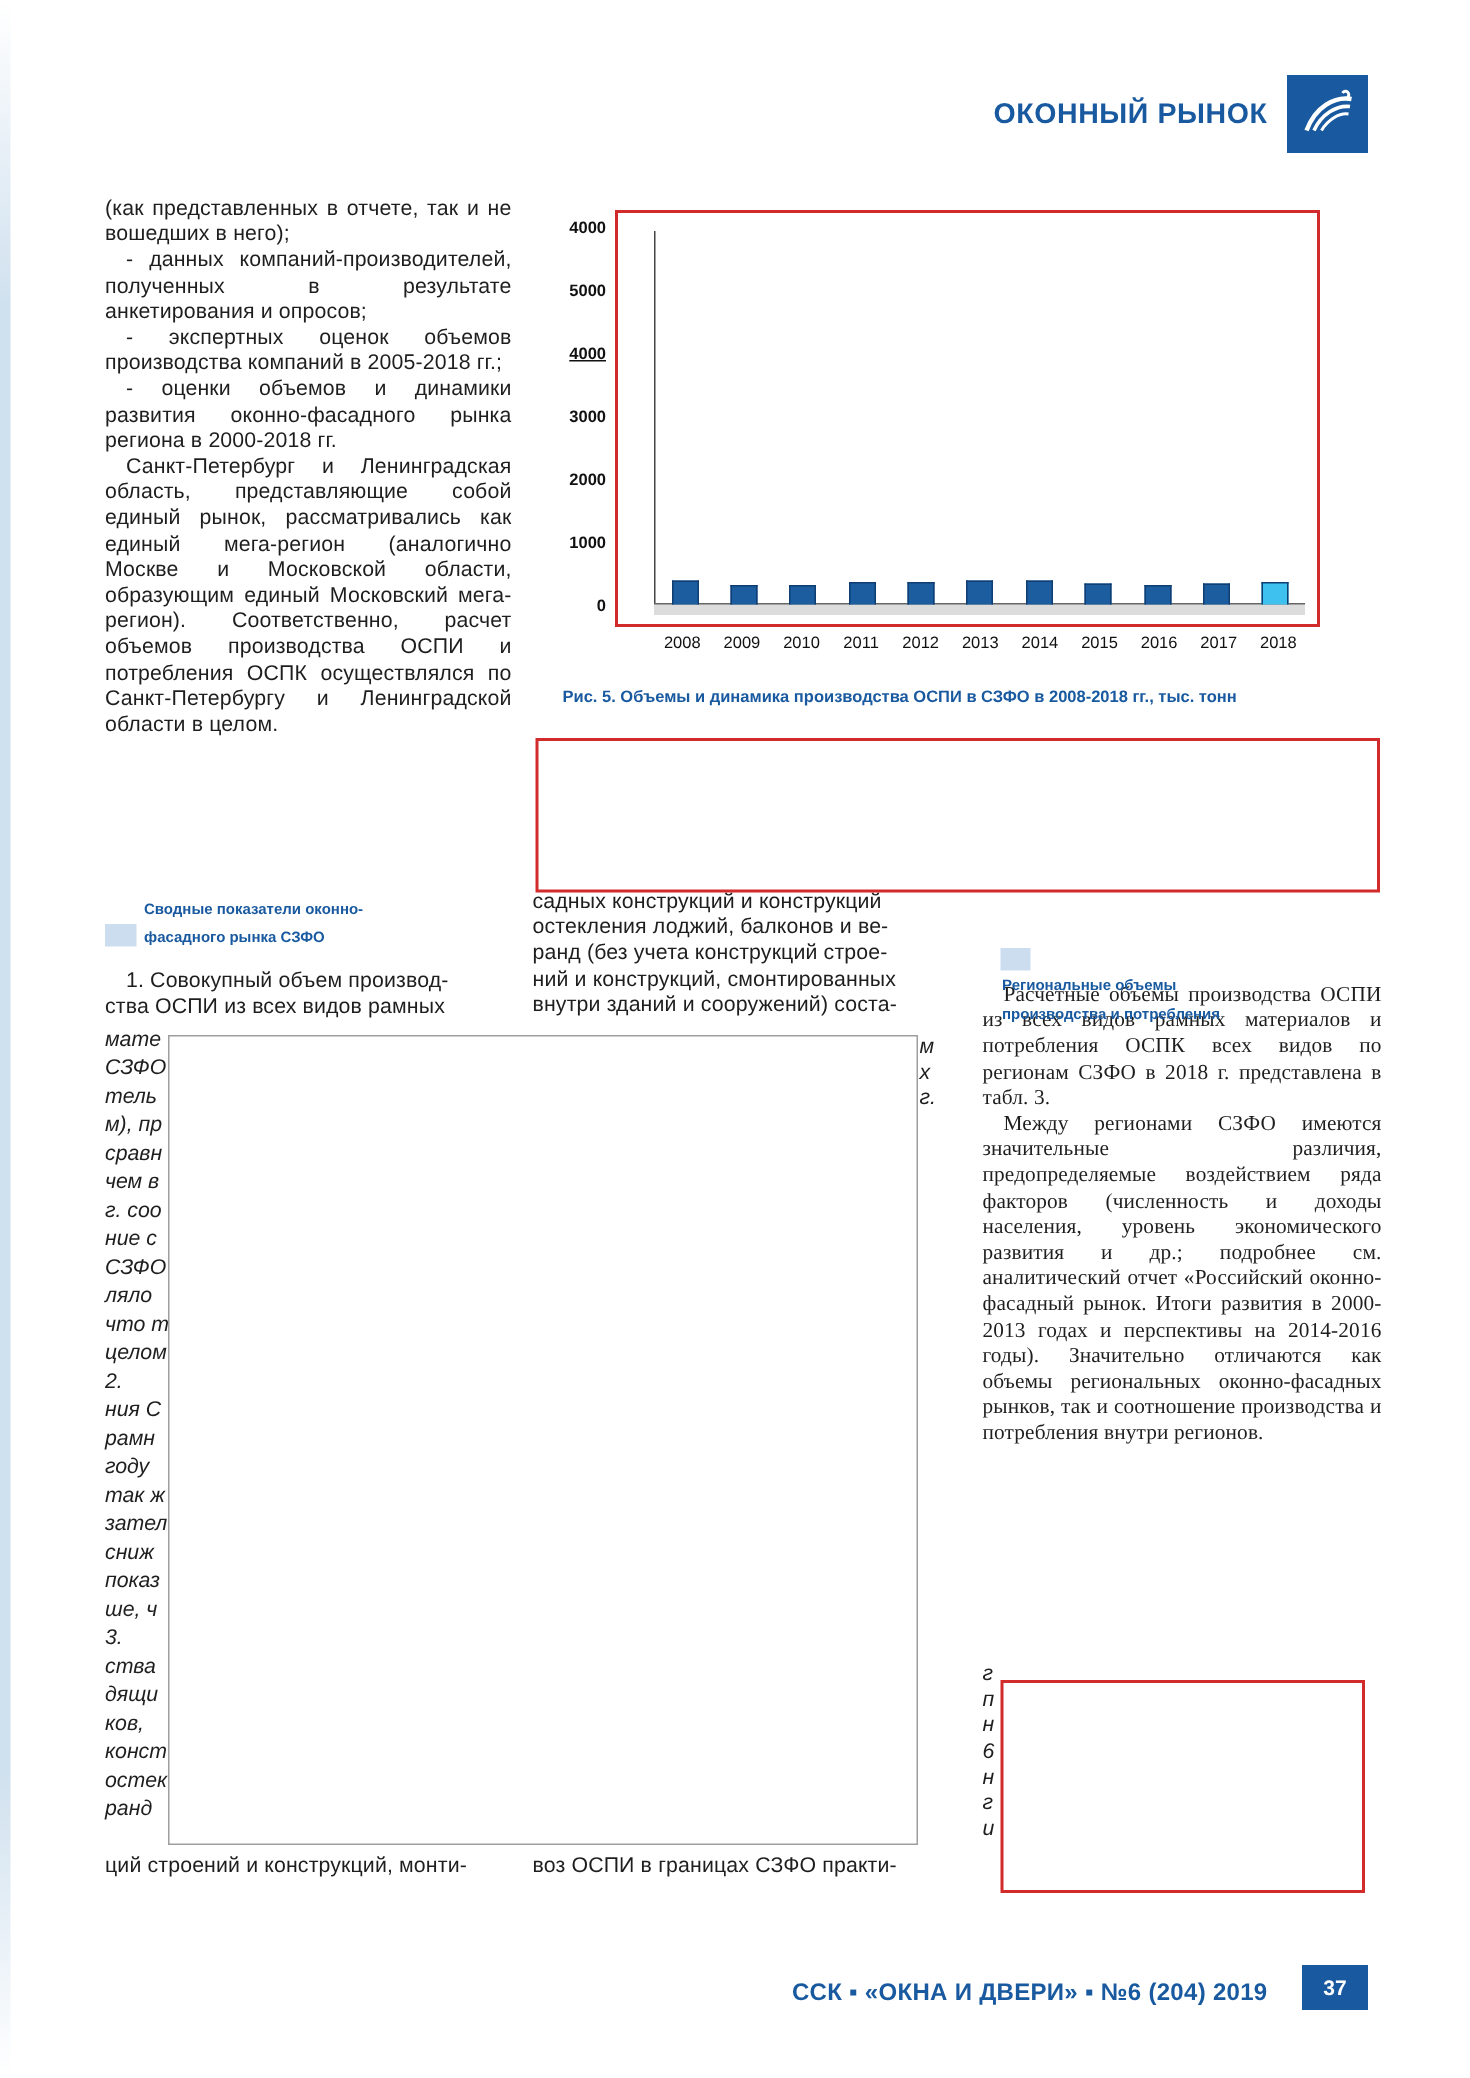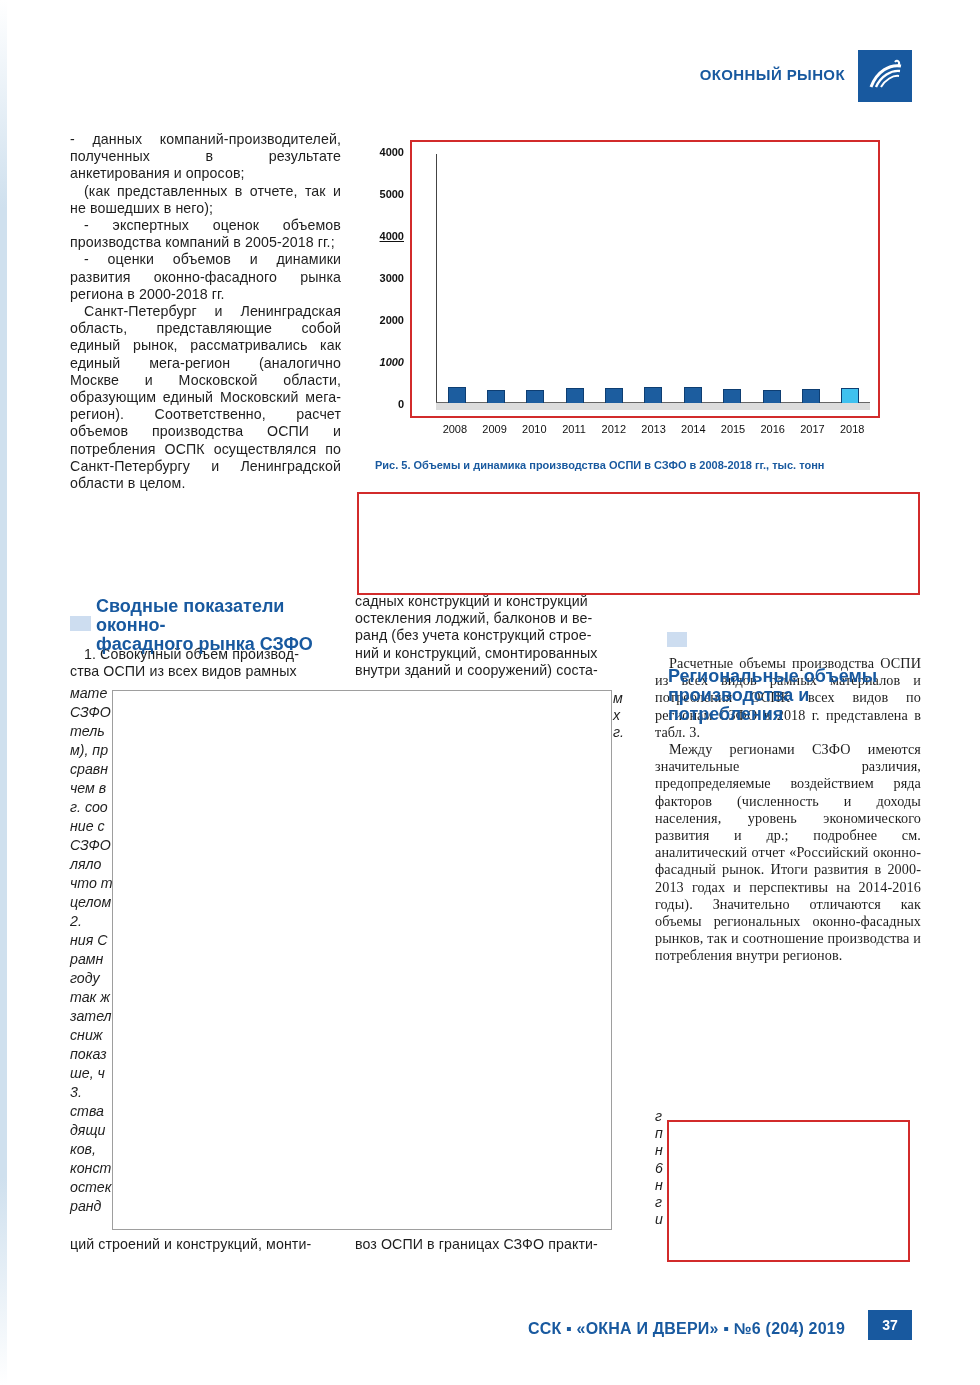--- a/index.html
+++ b/index.html
@@ -6,31 +6,31 @@
   body{
     width:980px;height:1385px;position:relative;background:#ffffff;
     font-family:"Liberation Sans",sans-serif;color:#1e1e1e;overflow:hidden;
   }
   .abs{position:absolute;}
   
   .edge-strip{left:0;top:0;width:7px;height:1385px;
     background:linear-gradient(to bottom,#ffffff,#cfe0ee 15%,#cfe0ee 85%,#ffffff);}
   
   .section-header{top:66px;right:135px;color:#18599f;font-weight:bold;
-    font-size:15px;letter-spacing:.4px;}
+    font-size:19px;letter-spacing:.4px;}
   .logo{left:858px;top:50px;width:54px;height:52px;background:#18599f;
     display:flex;align-items:center;justify-content:center;}
   
   .body-text{font-size:14.2px;line-height:17.2px;text-align:justify;letter-spacing:.1px;}
   .body-text p{margin:0;text-indent:14px;}
   .body-text p:first-child{text-indent:0;}
   .line{white-space:nowrap;height:17.2px;}
   .indent{text-indent:14px;}
   
-  .col-heading{font-weight:bold;color:#18599f;font-size:18px;line-height:19px;
+  .col-heading{font-weight:bold;color:#18599f;font-size:10px;line-height:19px;
     position:relative;z-index:1;}
   .heading-mark{background:#cdddf0;z-index:0;}
   
   .chart{left:375px;top:140px;width:520px;height:302px;}
   .y-labels{position:absolute;left:0;top:0;width:31px;height:278px;}
   .ytick{position:absolute;right:2px;width:100%;text-align:right;
     font-size:11px;font-weight:bold;color:#111;}
   .plot-frame{position:absolute;left:35px;top:0;width:470px;height:278px;
     border:2px solid #d22b2b;background:#fff;box-sizing:border-box;}
   .axis-y{position:absolute;left:24px;top:12px;bottom:12px;width:1px;background:#444;}
@@ -73,21 +73,21 @@
       <path d="M11 33 C16 22, 26 16, 35 17" stroke="#fff" stroke-width="2.4" fill="none"></path>
       <path d="M16 33 C20 26, 28 21, 34 22" stroke="#fff" stroke-width="2" fill="none"></path>
       <path d="M33 12 C36 8, 32 5, 30 8" stroke="#fff" stroke-width="2" fill="none"></path>
     </svg>
   </span>
 </div>
 
 <div class="abs chart">
   <div class="y-labels">
       <div class="ytick" style="top: 258px;">0</div>
-      <div class="ytick" style="top: 216px; font-style: italic;">1000</div>
+      <div class="ytick" style="top: 216px;">1000</div>
       <div class="ytick" style="top: 174px;">2000</div>
       <div class="ytick" style="top: 132px;">3000</div>
       <div class="ytick" style="top: 90px; text-decoration: underline;">4000</div>
       <div class="ytick" style="top: 48px;">5000</div>
       <div class="ytick" style="top: 6px;">4000</div>
     </div>
   <div class="plot-frame">
     <div class="axis-y"></div>
     <div class="floor"></div>
     <div class="bars">
@@ -139,22 +139,22 @@
       <div class="xlab">2017</div>
       <div class="xlab">2018</div>
     </div>
 </div>
 <div class="abs figure-caption">Рис. 5. Объемы и динамика производства ОСПИ в СЗФО в 2008-2018 гг., тыс. тонн</div>
 
 <div class="abs red-box" style="left:357px;top:492px;width:563px;height:103px;"></div>
 
 <div class="abs body-text" style="left:70px;top:131px;width:271px;max-height:462px;overflow:hidden;">
 
-<p>- данных компаний-производителей, полученных в результате анкетирования и опросов;</p>
-    <p>(как представленных в отчете, так и не вошедших в него);</p>
+<p>(как представленных в отчете, так и не вошедших в него);</p>
+    <p>- данных компаний-производителей, полученных в результате анкетирования и опросов;</p>
     <p>- экспертных оценок объемов производства компаний в 2005-2018 гг.;</p>
     <p>- оценки объемов и динамики развития оконно-фасадного рынка региона в 2000-2018 гг.</p>
     <p>Санкт-Петербург и Ленинградская область, представляющие собой единый рынок, рассматривались как единый мега-регион (аналогично Москве и Московской области, образующим единый Московский мега-регион). Соответственно, расчет объемов производства ОСПИ и потребления ОСПК осуществлялся по Санкт-Петербургу и Ленинградской области в целом.</p>
   </div>
 
 <div class="abs heading-mark" style="left:70px;top:616px;width:21px;height:15px;"></div>
 <div class="abs col-heading" style="left:70px;top:597px;width:271px;padding-left:26px;box-sizing:border-box;">
   <div>Сводные показатели оконно-</div>
   <div>фасадного рынка СЗФО</div>
 </div>

